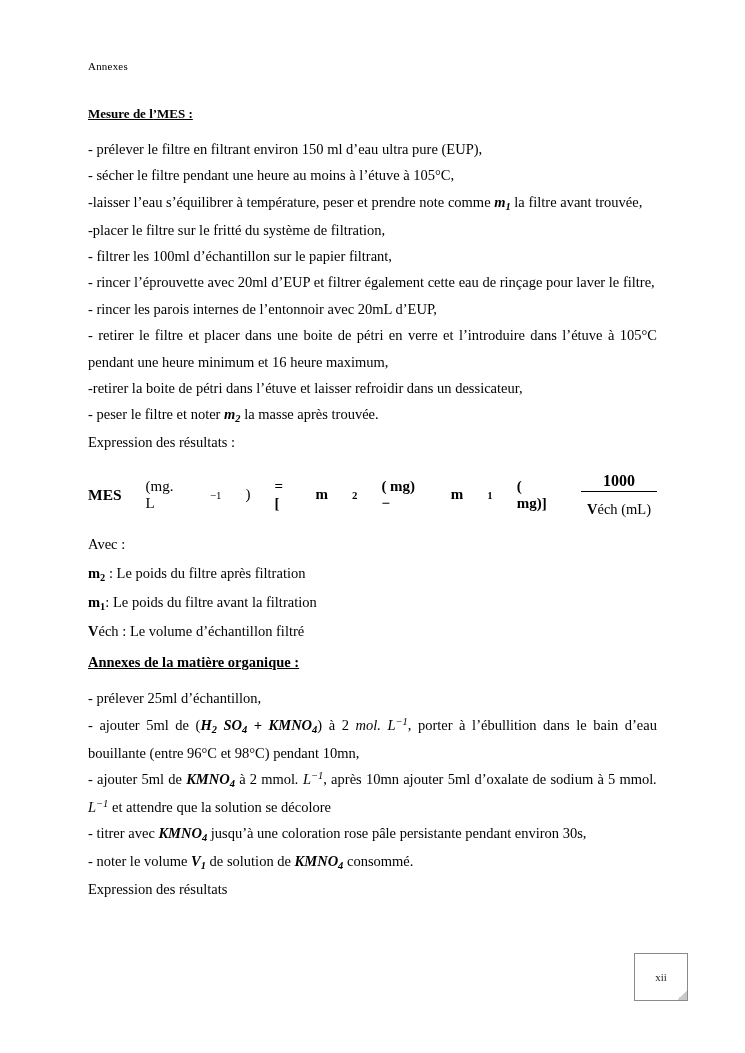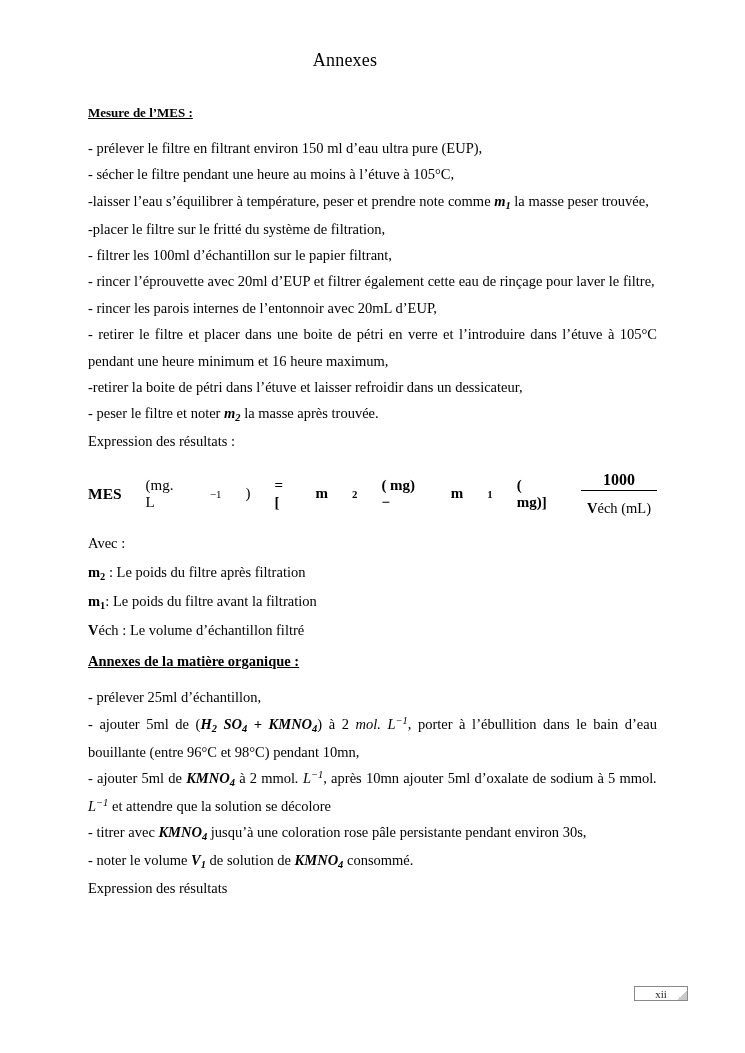--- a/index.html
+++ b/index.html
@@ -16,23 +16,23 @@
     overflow: hidden;
   }
   .page {
     position: relative;
     width: 745px;
     height: 1053px;
     box-sizing: border-box;
     padding: 40px 88px 0 88px;
   }
   .header-right {
-    text-align: center;
-    font-size: 18px;
-    margin-top: 10px;
+    text-align: left;
+    font-size: 11px;
+    margin-top: 20px;
     margin-right: 55px;
     letter-spacing: 0.2px;
   }
   .section-title {
     font-weight: bold;
     text-decoration: underline;
     font-size: 13px;
     margin-top: 34px;
     margin-bottom: 0;
   }
@@ -109,21 +109,21 @@
     font-weight: bold;
     text-decoration: underline;
     font-size: 14.5px;
     margin-top: 9px;
   }
   .page-number-box {
     position: absolute;
     right: 57px;
     bottom: 52px;
     width: 54px;
-    height: 15px;
+    height: 48px;
     border: 1px solid #8a8a8a;
     display: flex;
     align-items: center;
     justify-content: center;
     font-size: 11px;
     color: #222;
     background: #fff;
     box-sizing: border-box;
   }
   .page-number-box::after {
@@ -147,21 +147,21 @@
   <div class="header-right">Annexes</div>
 
   <div class="section-title">Mesure de l’MES :</div>
 
   <div class="gap-medium"></div>
 
   <div class="para">- prélever le filtre en filtrant environ 150 ml d’eau ultra pure (EUP),</div>
   <div class="para">- sécher le filtre pendant une heure au moins à l’étuve à 105°C,</div>
 
   <div class="para">
-    <span>-laisser l’eau s’équilibrer à température, peser et prendre note comme </span><span class="bold-italic-var">m</span><sub class="bold-italic-var">1</sub><span> la masse peser trouvée,</span>
+    <span>-laisser l’eau s’équilibrer à température, peser et prendre note comme </span><span class="bold-italic-var">m</span><sub class="bold-italic-var">1</sub><span> la filtre avant trouvée,</span>
   </div>
 
   <div class="para">-placer le filtre sur le fritté du système de filtration,</div>
   <div class="para">- filtrer les 100ml d’échantillon sur le papier filtrant,</div>
   <div class="para">- rincer l’éprouvette avec 20ml d’EUP et filtrer également cette eau de rinçage pour laver le filtre,</div>
   <div class="para">- rincer les parois internes de l’entonnoir avec 20mL d’EUP,</div>
   <div class="para">- retirer le filtre et placer dans une boite de pétri en verre et l’introduire dans l’étuve à 105°C pendant une heure minimum et 16 heure maximum,</div>
   <div class="para">-retirer la boite de pétri dans l’étuve et laisser refroidir dans un dessicateur,</div>
 
   <div class="para">

